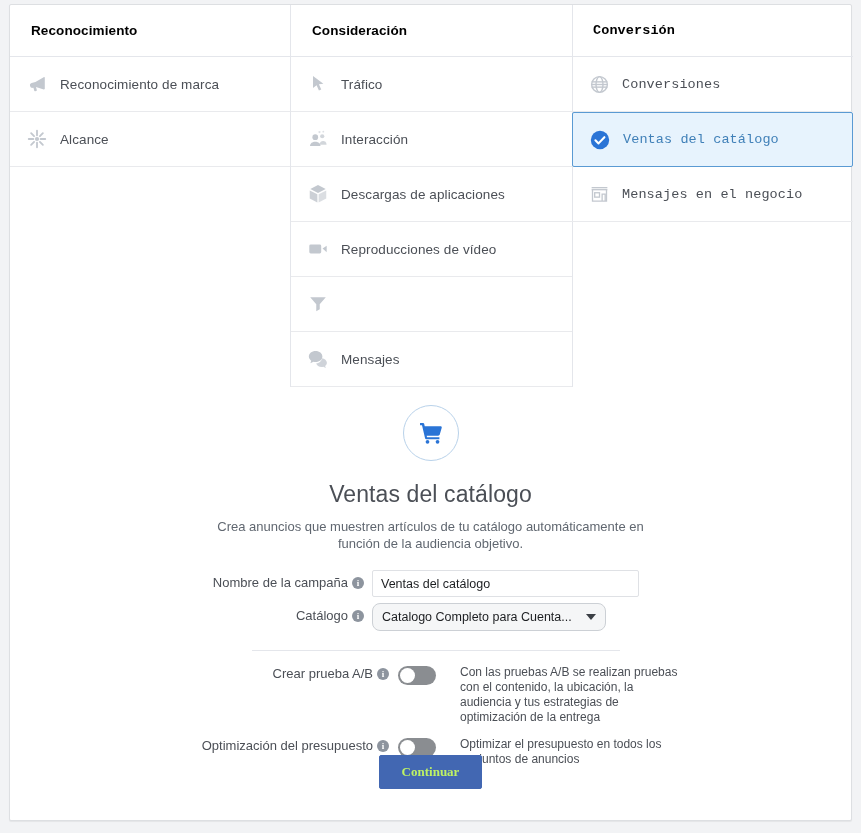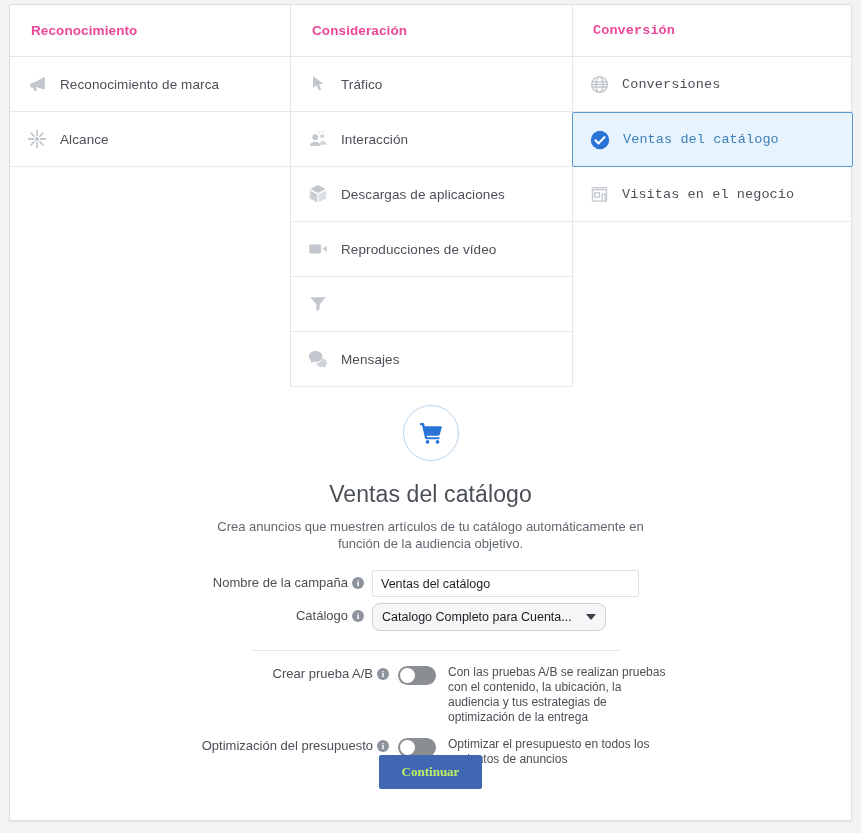--- a/index.html
+++ b/index.html
@@ -42,21 +42,21 @@
   }
   .col-0 { left: 0px;   }
   .col-1 { left: 280px; border-left: 1px solid #e4e6eb; border-right: 1px solid #e4e6eb; }
   .col-2 { left: 562px; font-family: Liberation Mono, monospace; }
   .col-head {
     height: 52px;
     line-height: 52px;
     padding-left: 21px;
     font-size: 13.5px;
     font-weight: bold;
-    color: #ec4899;
+    color: #000000;
     border-bottom: 1px solid #e4e6eb;
     box-sizing: border-box;
     letter-spacing: .1px;
   }
   .obj-row {
     height: 55px;
     display: flex;
     align-items: center;
     padding-left: 14px;
     border-bottom: 1px solid #e9eaed;
@@ -239,21 +239,21 @@
     margin-top: 1px;
   }
   .switch .knob {
     position: absolute;
     left: 2px; top: 2px;
     width: 15px; height: 15px;
     border-radius: 50%;
     background: #fff;
   }
   .thelp {
-    margin-left: 12px;
+    margin-left: 24px;
     font-size: 12px;
     line-height: 15px;
     color: #4b4f56;
     max-width: 222px;
   }
   .btn-wrap {
     position: absolute;
     left: 0;
     top: 185px;
     width: 841px;
@@ -408,21 +408,21 @@
         <div class="obj-row">
           <span class="ic">
             <svg class="gicon" width="21" height="21" viewBox="0 0 24 24" fill="none" stroke="#c3c8cf" stroke-width="1.5">
               <path d="M3 6.5h18"></path>
               <path d="M4 6.5v13h16v-13"></path>
               <rect x="6.5" y="10" width="5.5" height="5"></rect>
               <path d="M15 19.5v-8h3.5v8"></path>
               <path d="M3 4.2h18"></path>
             </svg>
           </span>
-          <span class="lbl">Visitas en el negocio</span>
+          <span class="lbl">Mensajes en el negocio</span>
         </div>
 
         <div class="filler"></div>
       </div>
     </div>
 
     <div class="hero">
       <div class="hero-circle">
         <svg width="28" height="28" viewBox="0 0 24 24" fill="#2a74d6">
           <path d="M2.6 3.5h2.6c.5 0 .9.3 1 .8l.4 1.9h13.6c.7 0 1.2.6 1 1.3l-1.7 5.8c-.2.6-.7 1-1.3 1H8.3l.3 1.3h10.6v1.8H7.9c-.5 0-.9-.3-1-.8L4.3 5.3H2.6z"></path>

